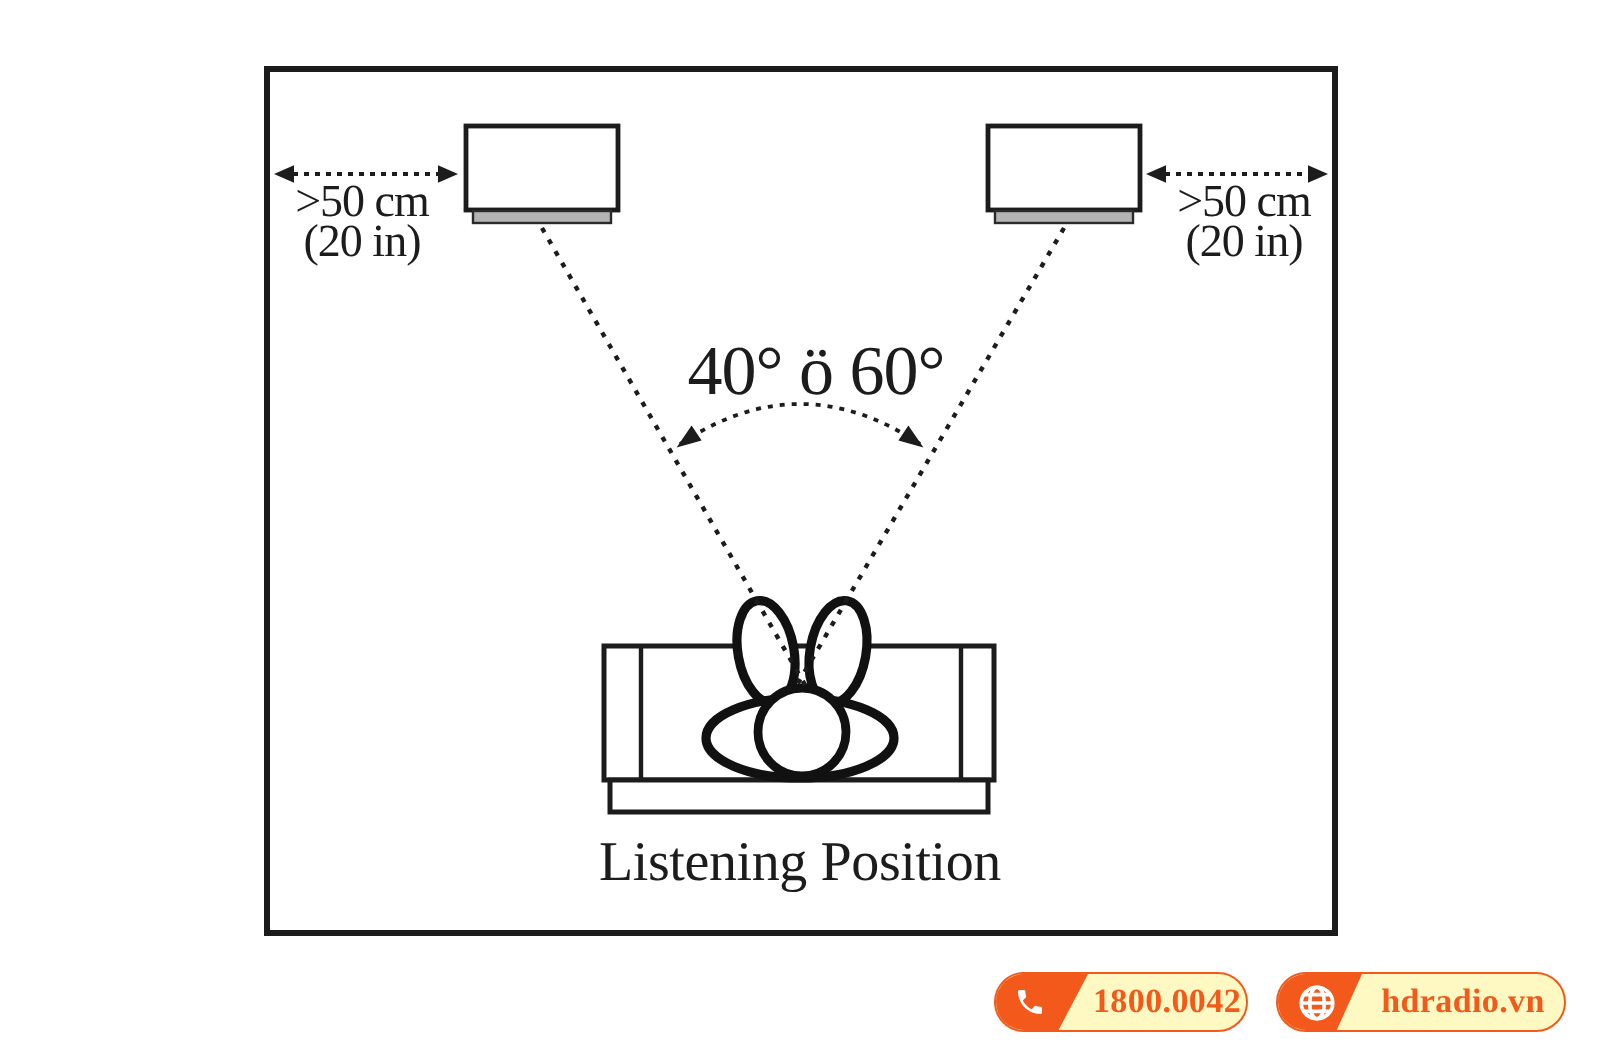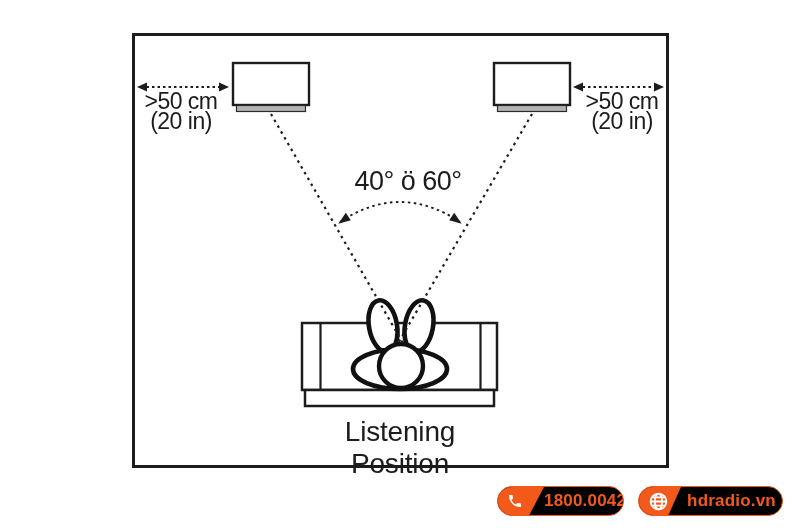--- a/index.html
+++ b/index.html
@@ -1,25 +1,25 @@
 <!DOCTYPE html>
 <html style="--orange: #f3591a;"><head>
 <meta charset="utf-8">
 <style>
   :root { --orange:#f3591a; --line:#1c1c1c; }
   html,body{margin:0;padding:0;}
   body{background:#fff;font-family:"Liberation Sans",sans-serif;}
-  .stage{position:relative;width:800px;height:529px;background:#fff;overflow:hidden;}
+  .stage{position:relative;width:800px;height:529px;background:#fff;overflow:hidden;font-family:Liberation Serif, serif;}
   .diagram-svg{position:absolute;left:0;top:0;}
   .lbl{position:absolute;color:#1c1c1c;text-align:center;}
   .lbl-clearance{width:96px;font-size:23px;line-height:20px;letter-spacing:-0.5px;}
-  .lbl-angle{width:170px;font-size:27px;letter-spacing:-0.5px;}
+  .lbl-angle{width:170px;font-size:35px;letter-spacing:-0.5px;}
   .lbl-listening{width:210px;font-size:28px;letter-spacing:-0.2px;}
   .badge{position:absolute;top:486px;height:30px;box-sizing:border-box;
-         border:1.5px solid var(--orange);border-radius:15px;background:#000000;
+         border:1.5px solid var(--orange);border-radius:15px;background:#fef9c3;
          display:flex;align-items:stretch;overflow:hidden;cursor:pointer;}
   .badge-ic{position:relative;background:var(--orange);display:flex;align-items:center;
             flex:0 0 auto;}
   .badge-ic svg{margin-left:9px;}
   .badge-txt{flex:1;display:flex;align-items:center;justify-content:center;
              color:var(--orange);font-weight:bold;font-size:17px;letter-spacing:0.2px;
              padding-bottom:1px;}
   .slant-phone{width:46px;clip-path:polygon(0 0,100% 0,68% 100%,0 100%);}
   .slant-globe{width:42px;clip-path:polygon(0 0,100% 0,70% 100%,0 100%);}
 </style>

